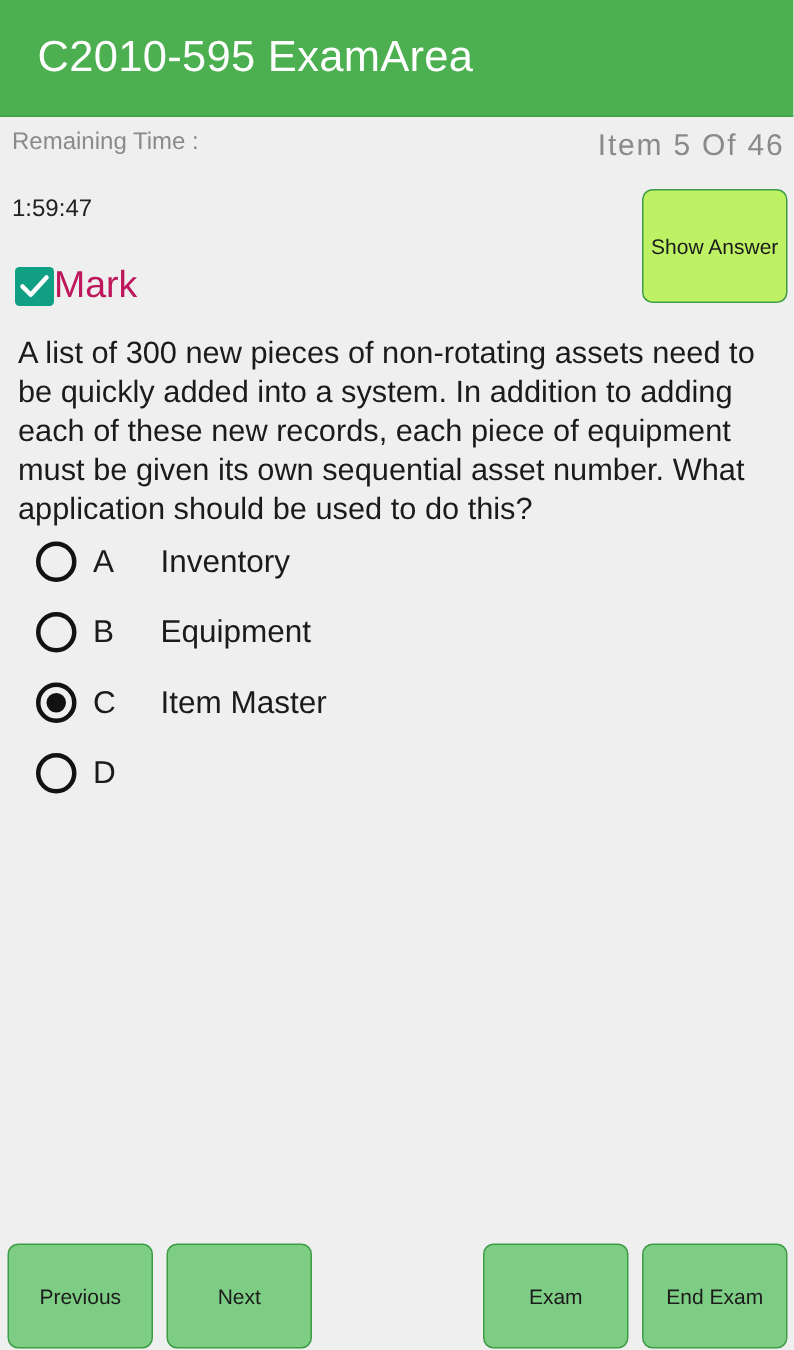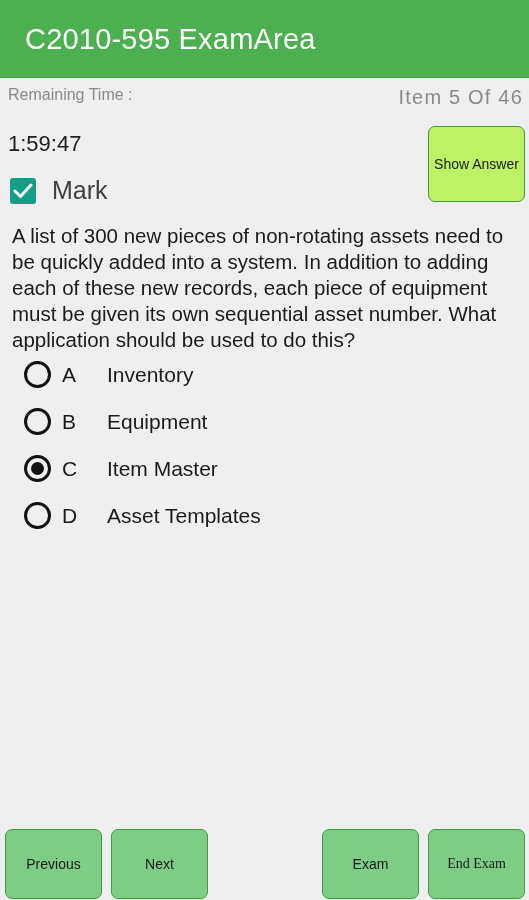--- a/index.html
+++ b/index.html
@@ -68,21 +68,21 @@
     font-size: 20px;
     white-space: nowrap;
     letter-spacing: 1.2px;
   }
 
   .timer-value {
     position: absolute;
     left: 8px;
     top: 131px;
     color: #212121;
-    font-size: 22px;
+    font-size: 16px;
     white-space: nowrap;
   }
 
   
   .show-answer-btn {
     position: absolute;
     left: 428px;
     top: 126px;
     width: 97px;
     height: 76px;
@@ -116,23 +116,22 @@
     border-radius: 3px;
     position: relative;
     flex: 0 0 auto;
   }
   .checkbox svg {
     position: absolute;
     left: 3px;
     top: 4px;
   }
   .mark-label {
-    margin-left: 16px;
     font-size: 25px;
-    color: #404040;
+    color: #be185d;
     white-space: nowrap;
   }
 
   
   .question-text {
     position: absolute;
     left: 12px;
     top: 223px;
     width: 502px;
     font-size: 20.5px;
@@ -211,21 +210,21 @@
     display: flex;
     align-items: center;
     justify-content: center;
     box-sizing: border-box;
     cursor: pointer;
     user-select: none;
   }
   .btn-prev     { left: 5px;   }
   .btn-next     { left: 111px; }
   .btn-pause    { left: 322px; }
-  .btn-endexam  { left: 428px; font-family: Liberation Serif, serif; }
+  .btn-endexam  { left: 428px; }
 </style>
 </head>
 <body>
 
 <div id="app">
 
   <div class="titlebar">
     <div class="titlebar-text">C2010-595 ExamArea</div>
   </div>
 
@@ -267,21 +266,20 @@
 
     <div class="option-row">
       <span class="radio checked"></span>
       <span class="option-letter">C</span>
       <span class="option-label">Item Master</span>
     </div>
 
     <div class="option-row">
       <span class="radio"></span>
       <span class="option-letter">D</span>
-      <span class="option-label">Asset Templates</span>
     </div>
 
   </div>
 
   <div class="bottom-bar">
     <div class="nav-btn btn-prev">
       <span>Previous</span>
     </div>
     <div class="nav-btn btn-next">
       <span>Next</span>

